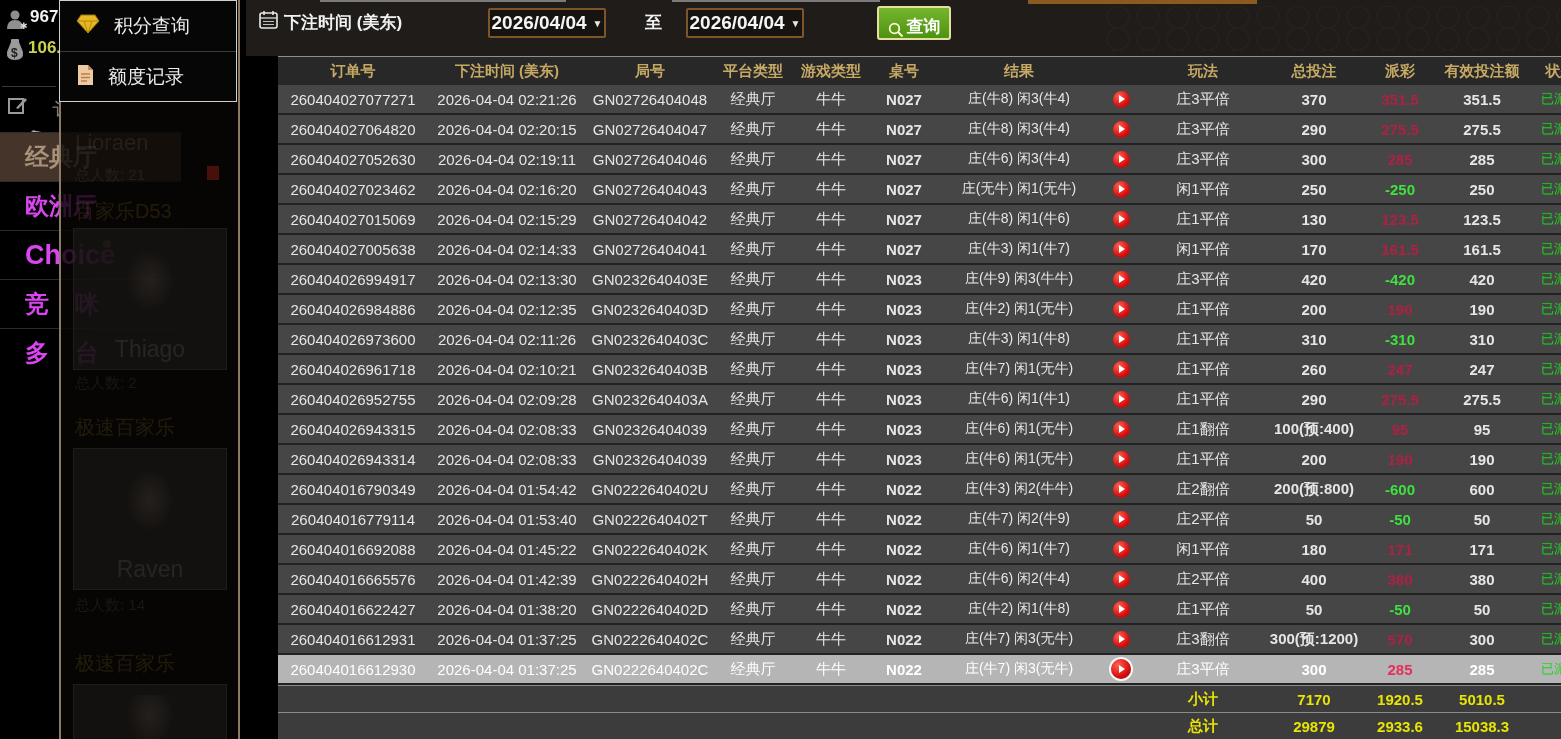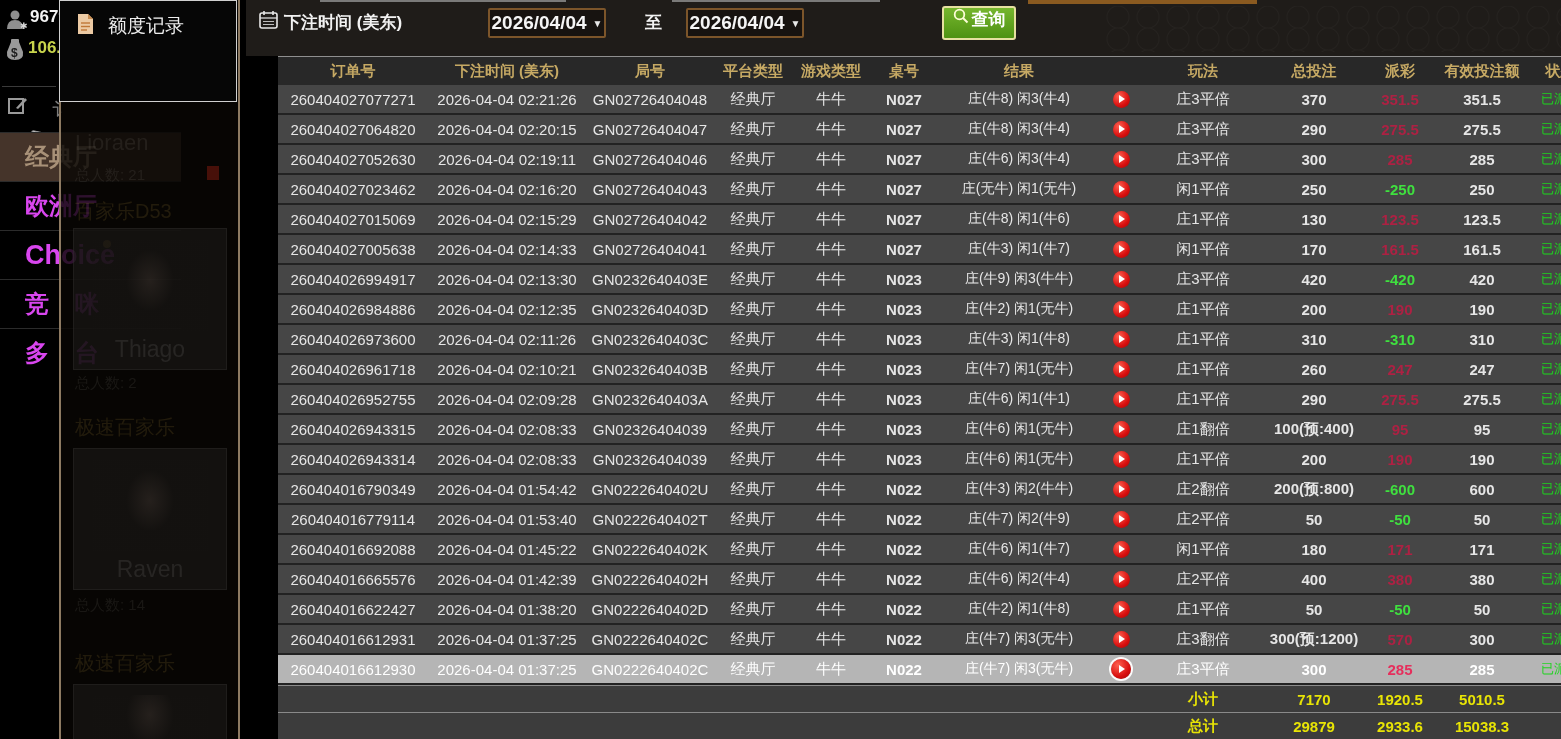--- a/index.html
+++ b/index.html
@@ -60,23 +60,23 @@
   #toolbar{left:246px;top:0;width:1315px;height:56px;z-index:3;}
   .tb-label{position:absolute;left:38px;top:11px;font-size:17px;font-weight:bold;color:#f2f2f2;}
   .cal-icon{position:absolute;left:13px;top:10px;}
   .date-picker{position:absolute;top:8px;width:118px;height:30px;background:#171310;
     border:2px solid #7c552a;border-radius:2px;box-sizing:border-box;
     display:flex;align-items:center;justify-content:center;gap:6px;cursor:pointer;}
   .date-picker .dval{color:#f5f5f5;font-weight:bold;font-size:19px;}
   .date-picker .darr{color:#e8e8e8;font-size:10px;}
   #picker-from{left:242px;} #picker-to{left:440px;}
   .to-label{position:absolute;left:399px;top:11px;font-size:17px;font-weight:bold;color:#f2f2f2;}
-  #search-btn{position:absolute;left:696px;top:6px;width:74px;height:34px;
+  #search-btn{position:absolute;left:631px;top:6px;width:74px;height:34px;
     background:linear-gradient(#76b62e,#4e9212);border:2px solid #e6e0a0;border-radius:3px;
-    box-sizing:border-box;display:flex;align-items:flex-start;justify-content:center;gap:3px;cursor:pointer;}
+    box-sizing:border-box;display:flex;align-items:flex-end;justify-content:center;gap:3px;cursor:pointer;}
   #search-btn .lbl{color:#fff;font-size:17px;font-weight:bold;}
 
   
   #bet-table{left:246px;top:56px;width:1297px;z-index:3;margin-left:32px;}
   .grid{display:grid;grid-template-columns:150px 158px 128px 78px 78px 68px 162px 42px 122px 100px 72px 92px 65px;}
   #thead{height:29px;background:#282828;border-top:1px solid #8f8f8f;box-sizing:border-box;}
   #thead .th{display:flex;align-items:center;justify-content:center;
     color:#c6a964;font-size:15px;font-weight:bold;white-space:nowrap;}
   .trow{height:30px;background:#464646;border-bottom:2px solid #222;box-sizing:border-box;cursor:pointer;}
   .trow .td{display:flex;align-items:center;justify-content:center;color:#e6e6e6;
@@ -161,20 +161,28 @@
   </div>
   <div class="lob-t" style="left:14px;top:596px;font-size:15px">总人数: 14</div>
   <div class="lob-t lob-gold" style="left:14px;top:650px;font-size:20px">极速百家乐</div>
   <div class="lob-card" style="top:684px;height:54px">
     <div class="lob-face" style="height:44px"></div>
   </div>
 </div>
 
 <div id="menu-panel" class="abs">
     <div class="menu-item">
+      <span><svg width="24" height="20" viewBox="0 0 24 20">
+          <polygon points="5,1 19,1 23,7 12,19 1,7" fill="#e8b820" stroke="#9a7410" stroke-width="1"></polygon>
+          <polyline points="1,7 23,7" stroke="#b8880f" stroke-width="1" fill="none"></polyline>
+          <polyline points="8,7 12,19 16,7" stroke="#b8880f" stroke-width="1" fill="none"></polyline>
+        </svg></span>
+      <span class="lbl">积分查询</span>
+    </div>
+    <div class="menu-item">
       <span><svg width="18" height="22" viewBox="0 0 18 22">
           <path d="M2 1 L12 1 L17 6 L17 21 L2 21 Z" fill="#eccaa4"></path>
           <path d="M12 1 L12 6 L17 6 Z" fill="#c88c50"></path>
           <line x1="5" y1="10" x2="14" y2="10" stroke="#c07838" stroke-width="1.4"></line>
           <line x1="5" y1="13.5" x2="14" y2="13.5" stroke="#c07838" stroke-width="1.4"></line>
           <line x1="5" y1="17" x2="11" y2="17" stroke="#c07838" stroke-width="1.4"></line>
         </svg></span>
       <span class="lbl">额度记录</span>
     </div>
   </div>

